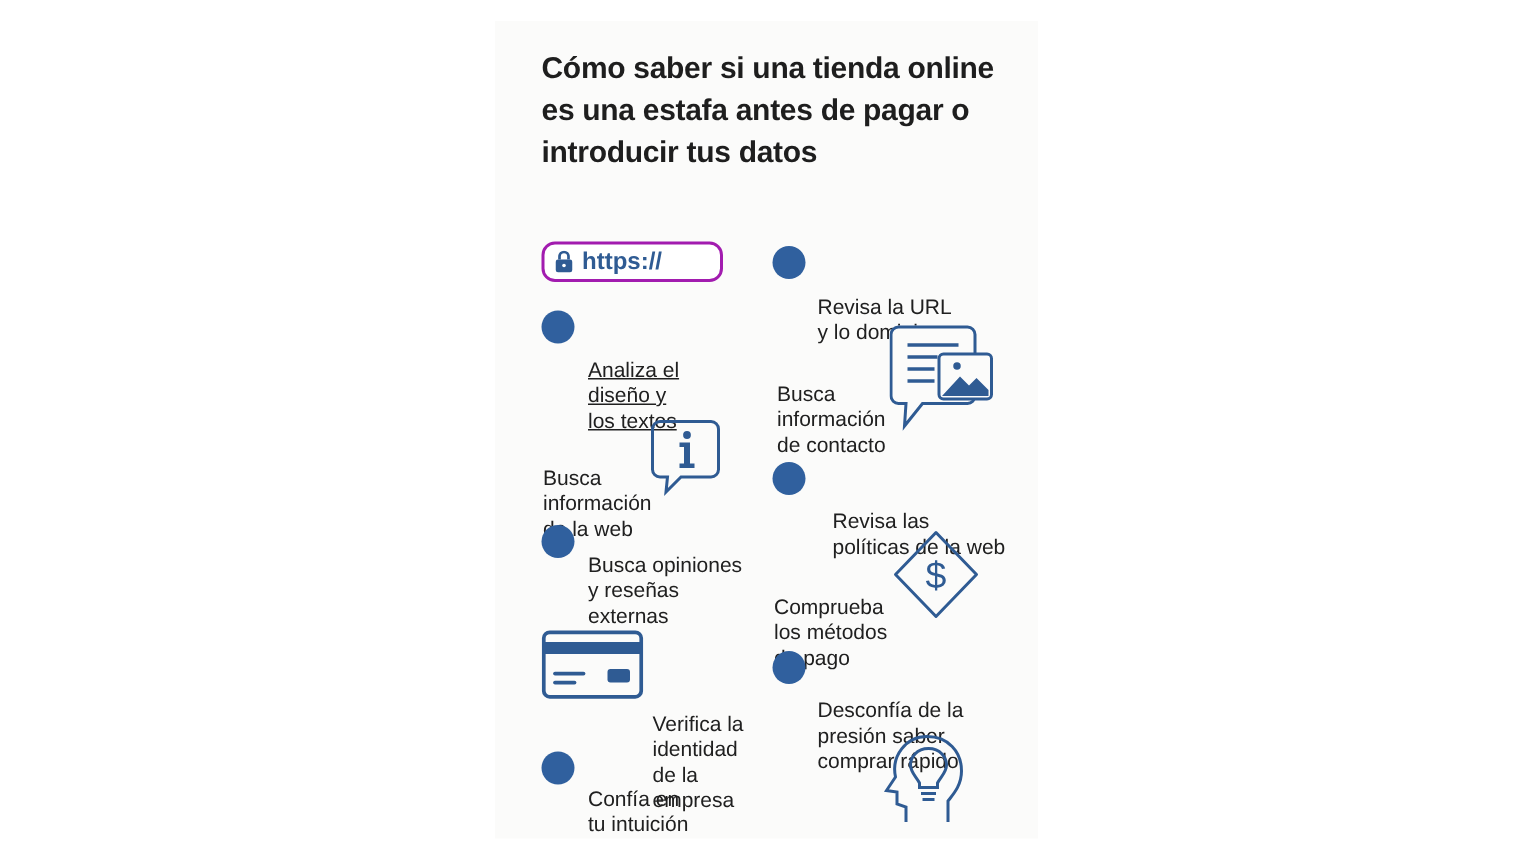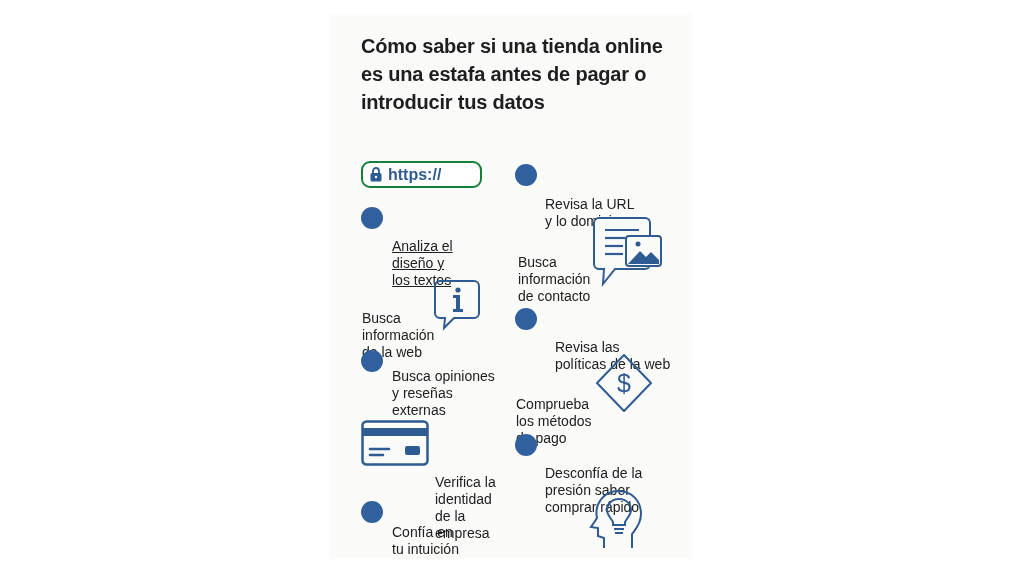--- a/index.html
+++ b/index.html
@@ -38,21 +38,21 @@
       position: absolute;
       width: 22px; height: 22px;
       border-radius: 50%;
       background: #30609e;
     }
     .icon { position: absolute; }
     .url-box {
       position: absolute;
       left: 361px; top: 161px;
       width: 121px; height: 27px;
-      border: 2px solid #15803d;
+      border: 2px solid #a21caf;
       border-radius: 9px;
       box-sizing: border-box;
       display: flex; align-items: center;
       padding-left: 7px;
       background: #ffffff;
     }
     .url-text {
       font-size: 16px; font-weight: bold;
       color: #2f5b93;
       margin-left: 6px;

